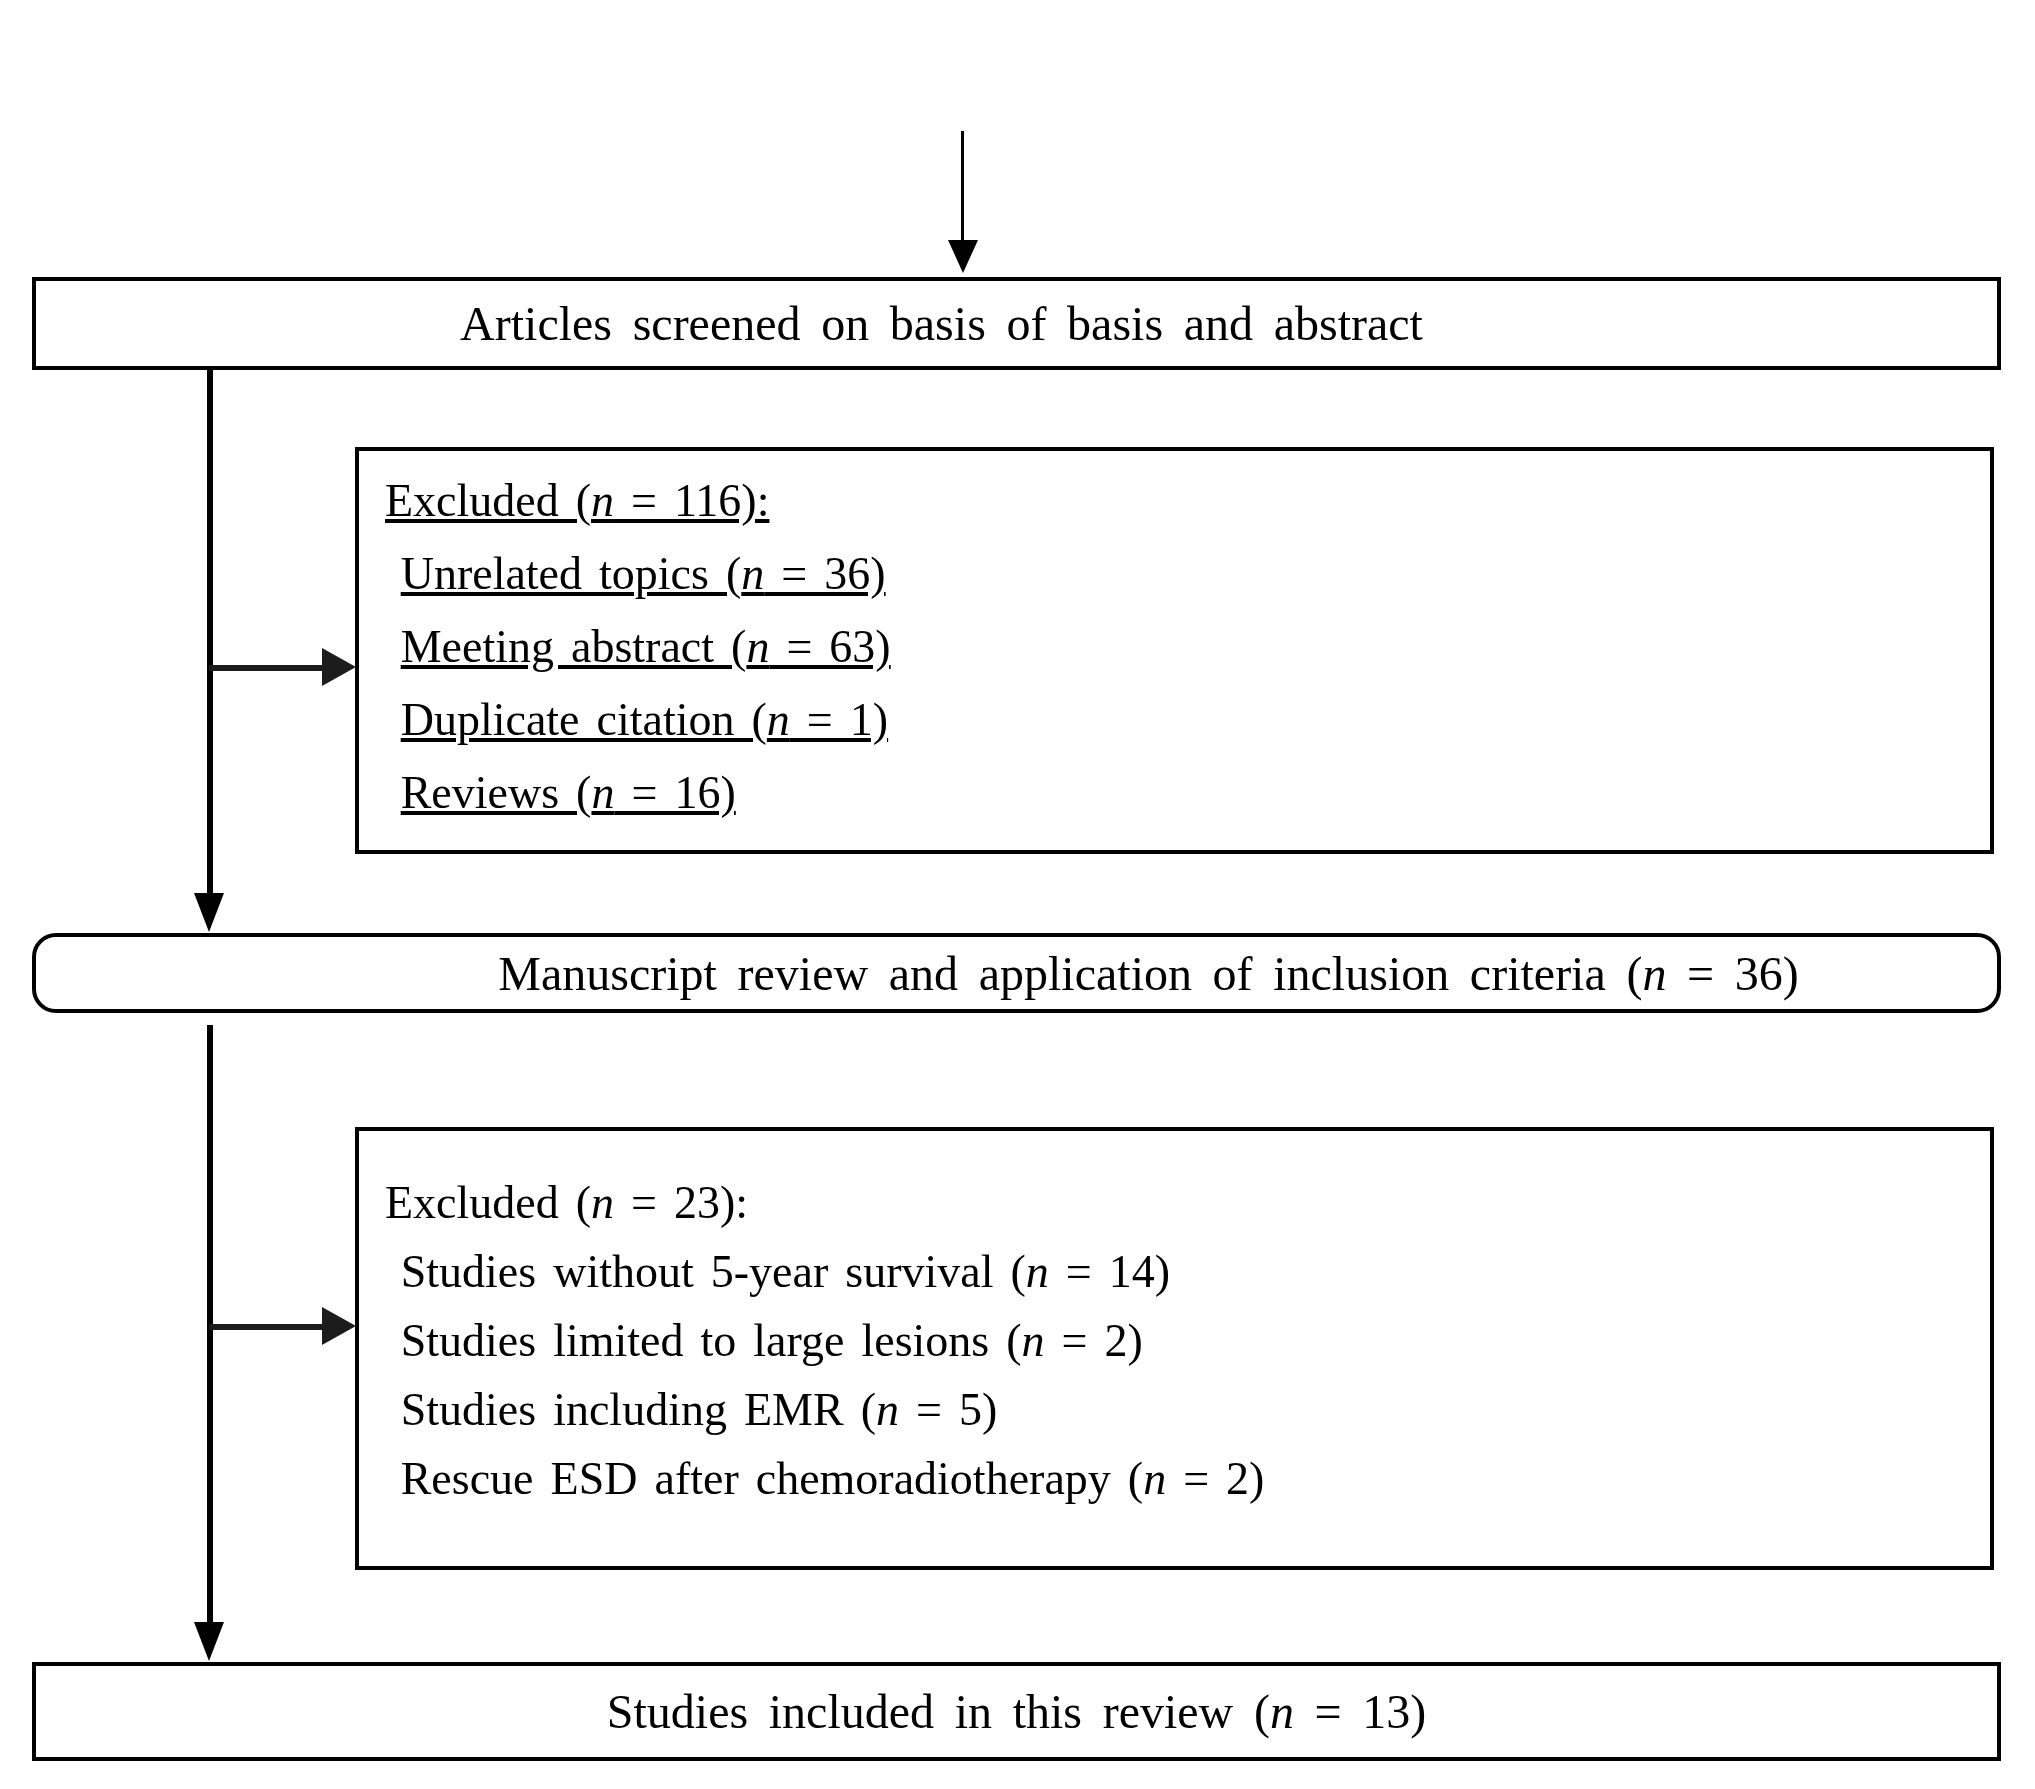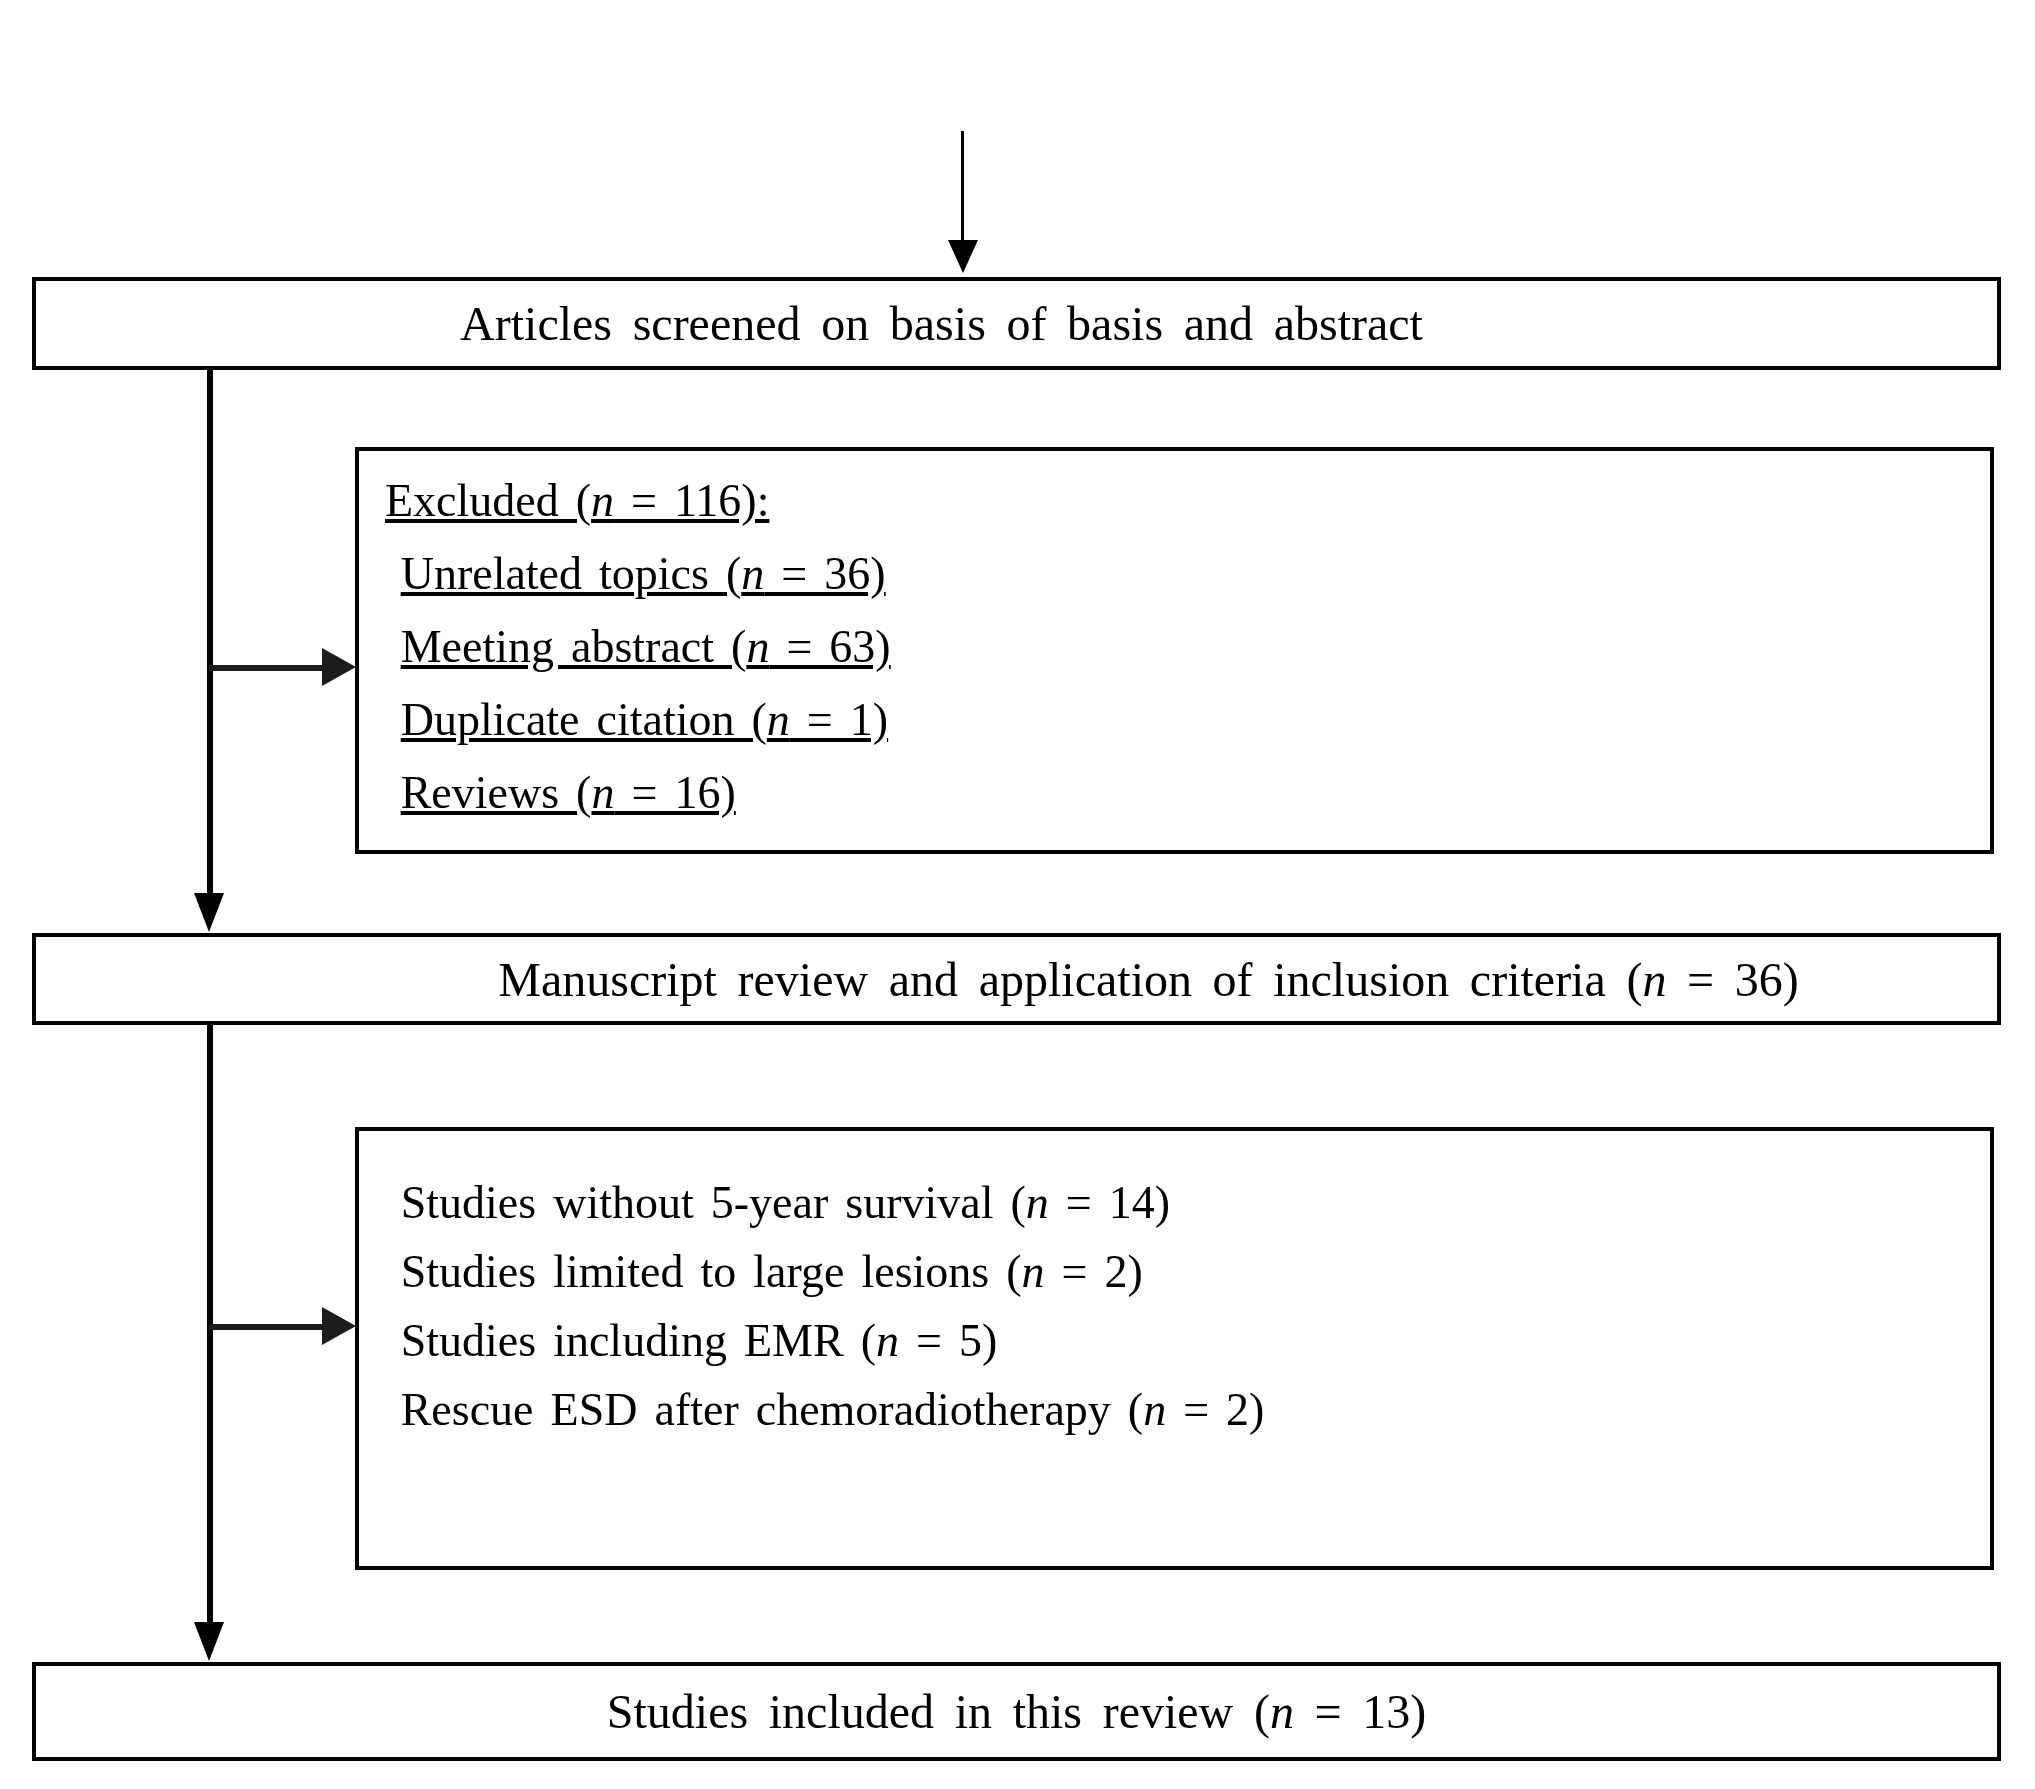--- a/index.html
+++ b/index.html
@@ -89,31 +89,32 @@
   <div class="tri tri-right" style="left:322px; top:648px;"></div>
 
   <div class="box excl-box" id="box-excluded-screening" style="left:355px; top:447px; width:1639px; height:407px; padding:13px 21.4px 0 26px;text-decoration:underline;">
     <div class="excl-line">Excluded (<i>n</i> = 116):</div>
     <div class="excl-line excl-item">Unrelated topics (<i>n</i> = 36)</div>
     <div class="excl-line excl-item">Meeting abstract (<i>n</i> = 63)</div>
     <div class="excl-line excl-item">Duplicate citation (<i>n</i> = 1)</div>
     <div class="excl-line excl-item">Reviews (<i>n</i> = 16)</div>
   </div>
 
-  <div class="box" id="box-manuscript" style="left:32px; top:933px; width:1969px; height:92px;">
+  <div class="box" id="box-manuscript" style="left:32px; top:933px; width:1969px; height:80px;border-radius:24px;">
     <div class="main-label" style="padding-left:264px;">Manuscript review and application of inclusion criteria (<i>n</i> = 36)</div>
   </div>
 
   <div class="vline" style="left:207px; top:1025px; width:5.7px; height:597px;"></div>
   <div class="tri tri-down" style="left:194px; top:1622px;"></div>
 
   <div class="hline" style="left:209px; top:1324px; width:114px; height:6.4px; background:#1c1c1c;"></div>
   <div class="tri tri-right" style="left:322px; top:1307px;"></div>
 
   <div class="box excl-box" id="box-excluded-review" style="left:355px; top:1127px; width:1639px; height:443px; padding:37px 21.4px 0 26px;">
+    <div class="excl-line">Excluded (<i>n</i> = 23):</div>
     <div class="excl-line excl-item">Studies without 5-year survival (<i>n</i> = 14)</div>
     <div class="excl-line excl-item">Studies limited to large lesions (<i>n</i> = 2)</div>
     <div class="excl-line excl-item">Studies including EMR (<i>n</i> = 5)</div>
     <div class="excl-line excl-item">Rescue ESD after chemoradiotherapy (<i>n</i> = 2)</div>
   </div>
 
   <div class="box" id="box-included" style="left:32px; top:1662px; width:1969px; height:99px;">
     <div class="main-label" style="">Studies included in this review (<i>n</i> = 13)</div>
   </div>
 

